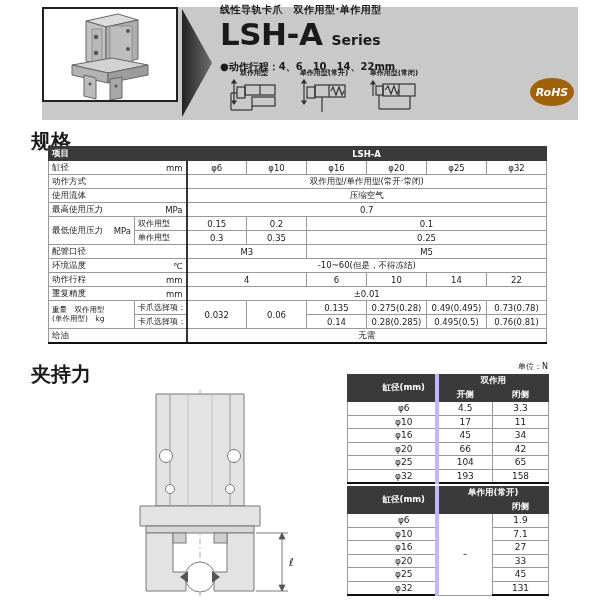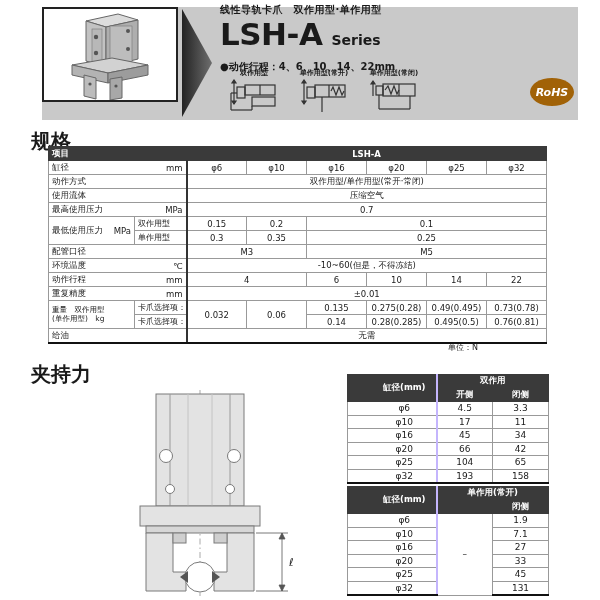--- a/index.html
+++ b/index.html
@@ -34,23 +34,23 @@
   .spec td.sub{text-align:left;font-size:8px;}
   .spec td.edge{border-right:2px solid #333;}
   .spec tr.last td{border-bottom:2px solid #111;}
   .cellrow{display:flex;justify-content:space-between;align-items:center;}
   .wlbl{font-size:7.5px;line-height:8.5px;text-align:left;}
   
   .gript{position:absolute;width:201px;}
   .gript td{border:1px solid #999;height:12.5px;padding:0 3px;font-size:9px;
             text-align:center;vertical-align:middle;}
   .gript td.dark{background:#3a3a3a;color:#fff;border-color:#3a3a3a;font-weight:bold;font-size:8.5px;}
-  .gript td.edge{border-right:2px solid #c4b5fd;padding-left:28px;}
+  .gript td.edge{border-right:4px solid #c4b5fd;padding-left:28px;}
   .gript tr.last td{border-bottom:2px solid #111;}
-  .unit-note{position:absolute;left:448px;top:342px;width:100px;text-align:left;font-size:8px;}
+  .unit-note{position:absolute;left:448px;top:361px;width:100px;text-align:right;font-size:8px;}
   
   .drawing{position:absolute;left:92px;top:386px;}
 </style>
 </head>
 <body>
 
 <div class="page">
 
   <div class="band"></div>
 

